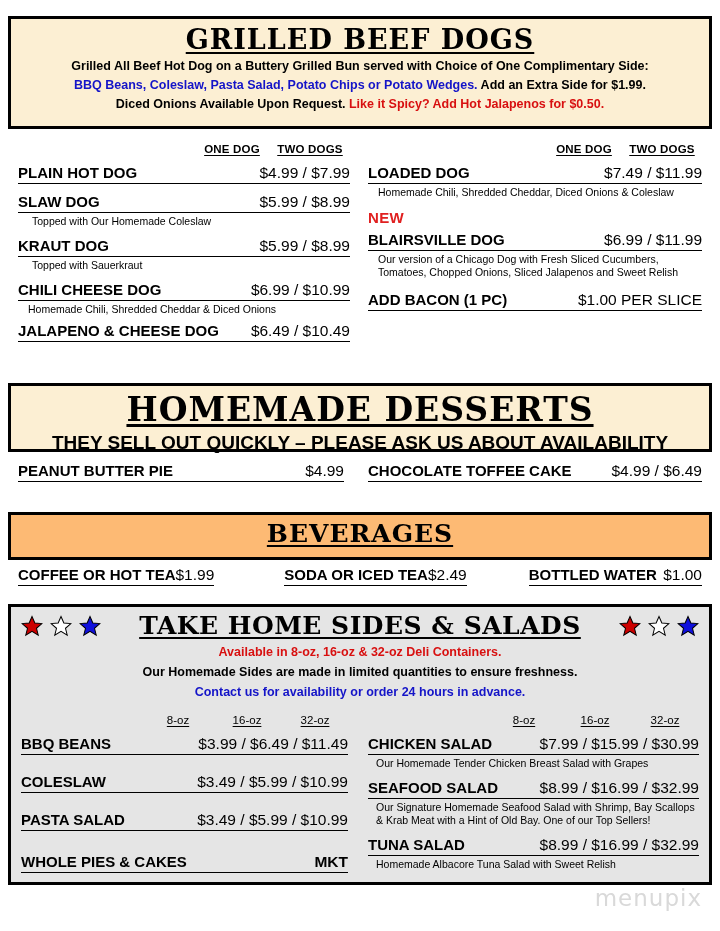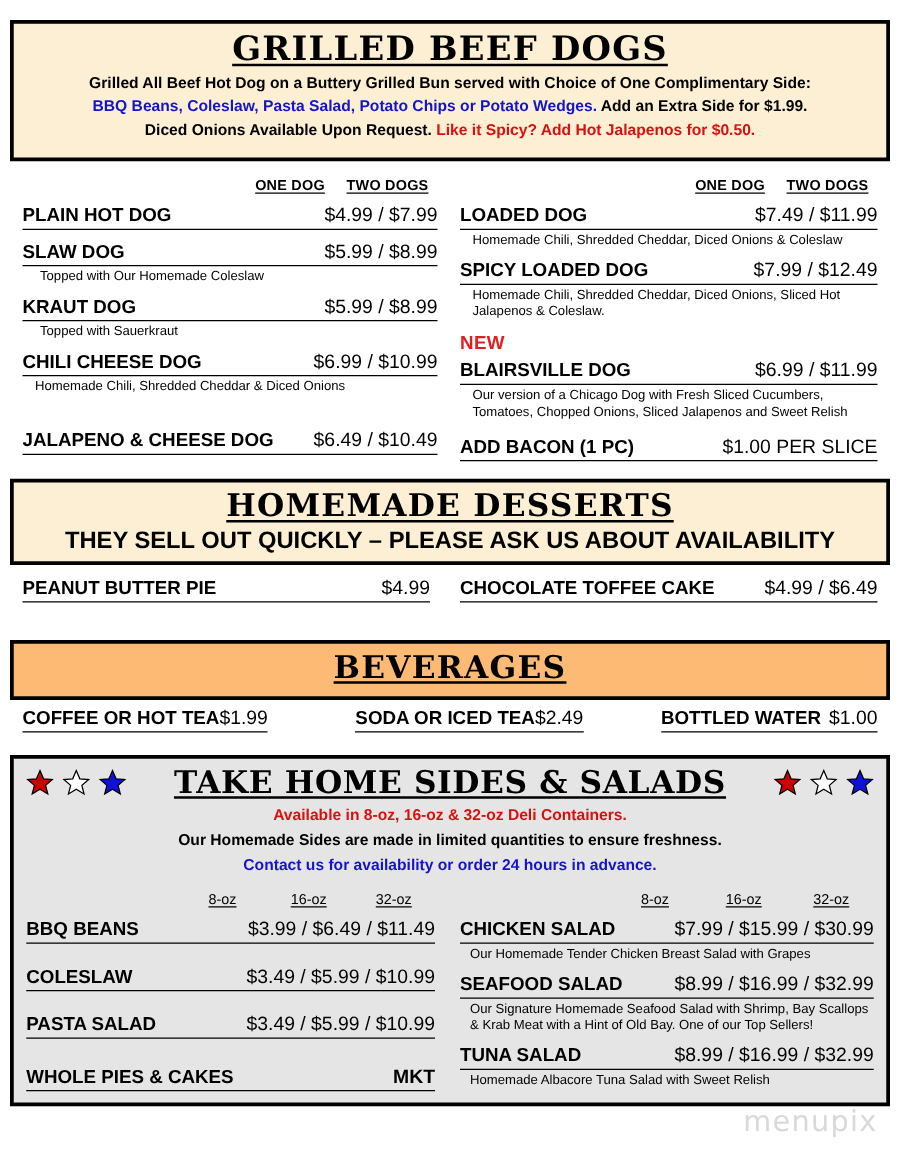--- a/index.html
+++ b/index.html
@@ -81,21 +81,21 @@
   .new-flag {
     color: #E02020; font-size: 15px; font-weight: bold;
     letter-spacing: .3px; margin-top: 10px; margin-bottom: -4px;
   }
 
   
   .sec-dess-banner {
     position: absolute; left: 8px; top: 383px; width: 704px; height: 69px;
     background: #FCEFD3;
   }
-  .sec-dess-banner .banner-title { font-size: 25px; margin: 4px 0 0 0; }
+  .sec-dess-banner .banner-title { font-size: 33px; margin: 4px 0 0 0; }
   .sec-dess-sub {
     font-size: 19px; font-weight: bold; color: #000000; margin-top: 3px;
   }
   .dess-rows {
     position: absolute; left: 8px; top: 462px; width: 704px;
     display: flex;
   }
   .dess-cell { width: 352px; box-sizing: border-box; }
   .dess-cell.a { padding: 0 16px 0 10px; }
   .dess-cell.b { padding: 0 10px 0 8px; }
@@ -205,21 +205,21 @@
           <div class="item-desc">Topped with Sauerkraut</div>
         </div>
         <div class="item">
           <div class="item-row">
               <span class="item-name">CHILI CHEESE DOG</span>
               <span class="item-fill"></span>
               <span class="item-price">$6.99 / $10.99</span>
             </div>
           <div class="item-desc" style="padding-left:10px;">Homemade Chili, Shredded Cheddar &amp; Diced Onions</div>
         </div>
-        <div class="item" style="margin-top:28px;text-align:center;">
+        <div class="item" style="margin-top:6px;text-align:center;">
           <div class="item-row">
               <span class="item-name">JALAPENO &amp; CHEESE DOG</span>
               <span class="item-fill"></span>
               <span class="item-price">$6.49  /  $10.49</span>
             </div>
         </div>
       </div>
     </div>
 
     <div class="col col-right">
@@ -229,28 +229,20 @@
         <span class="h" style="width:80px;text-align:center;">TWO DOGS</span>
       </div>
       <div>
         <div class="item">
           <div class="item-row">
               <span class="item-name">LOADED DOG</span>
               <span class="item-fill"></span>
               <span class="item-price">$7.49  /  $11.99</span>
             </div>
           <div class="item-desc" style="padding-left:10px;">Homemade Chili, Shredded Cheddar, Diced Onions &amp; Coleslaw</div>
-        </div>
-        <div class="item">
-          <div class="item-row">
-              <span class="item-name">SPICY LOADED DOG</span>
-              <span class="item-fill"></span>
-              <span class="item-price">$7.99  /  $12.49</span>
-            </div>
-          <div class="item-desc" style="padding-left:10px;">Homemade Chili, Shredded Cheddar, Diced Onions, Sliced Hot Jalapenos &amp; Coleslaw.</div>
         </div>
         <div class="new-flag">NEW</div>
         <div class="item">
           <div class="item-row">
               <span class="item-name">BLAIRSVILLE DOG</span>
               <span class="item-fill"></span>
               <span class="item-price">$6.99  /  $11.99</span>
             </div>
           <div class="item-desc" style="padding-left:10px;">Our version of a Chicago Dog with Fresh Sliced Cucumbers, Tomatoes, Chopped Onions, Sliced Jalapenos and Sweet Relish</div>
         </div>

